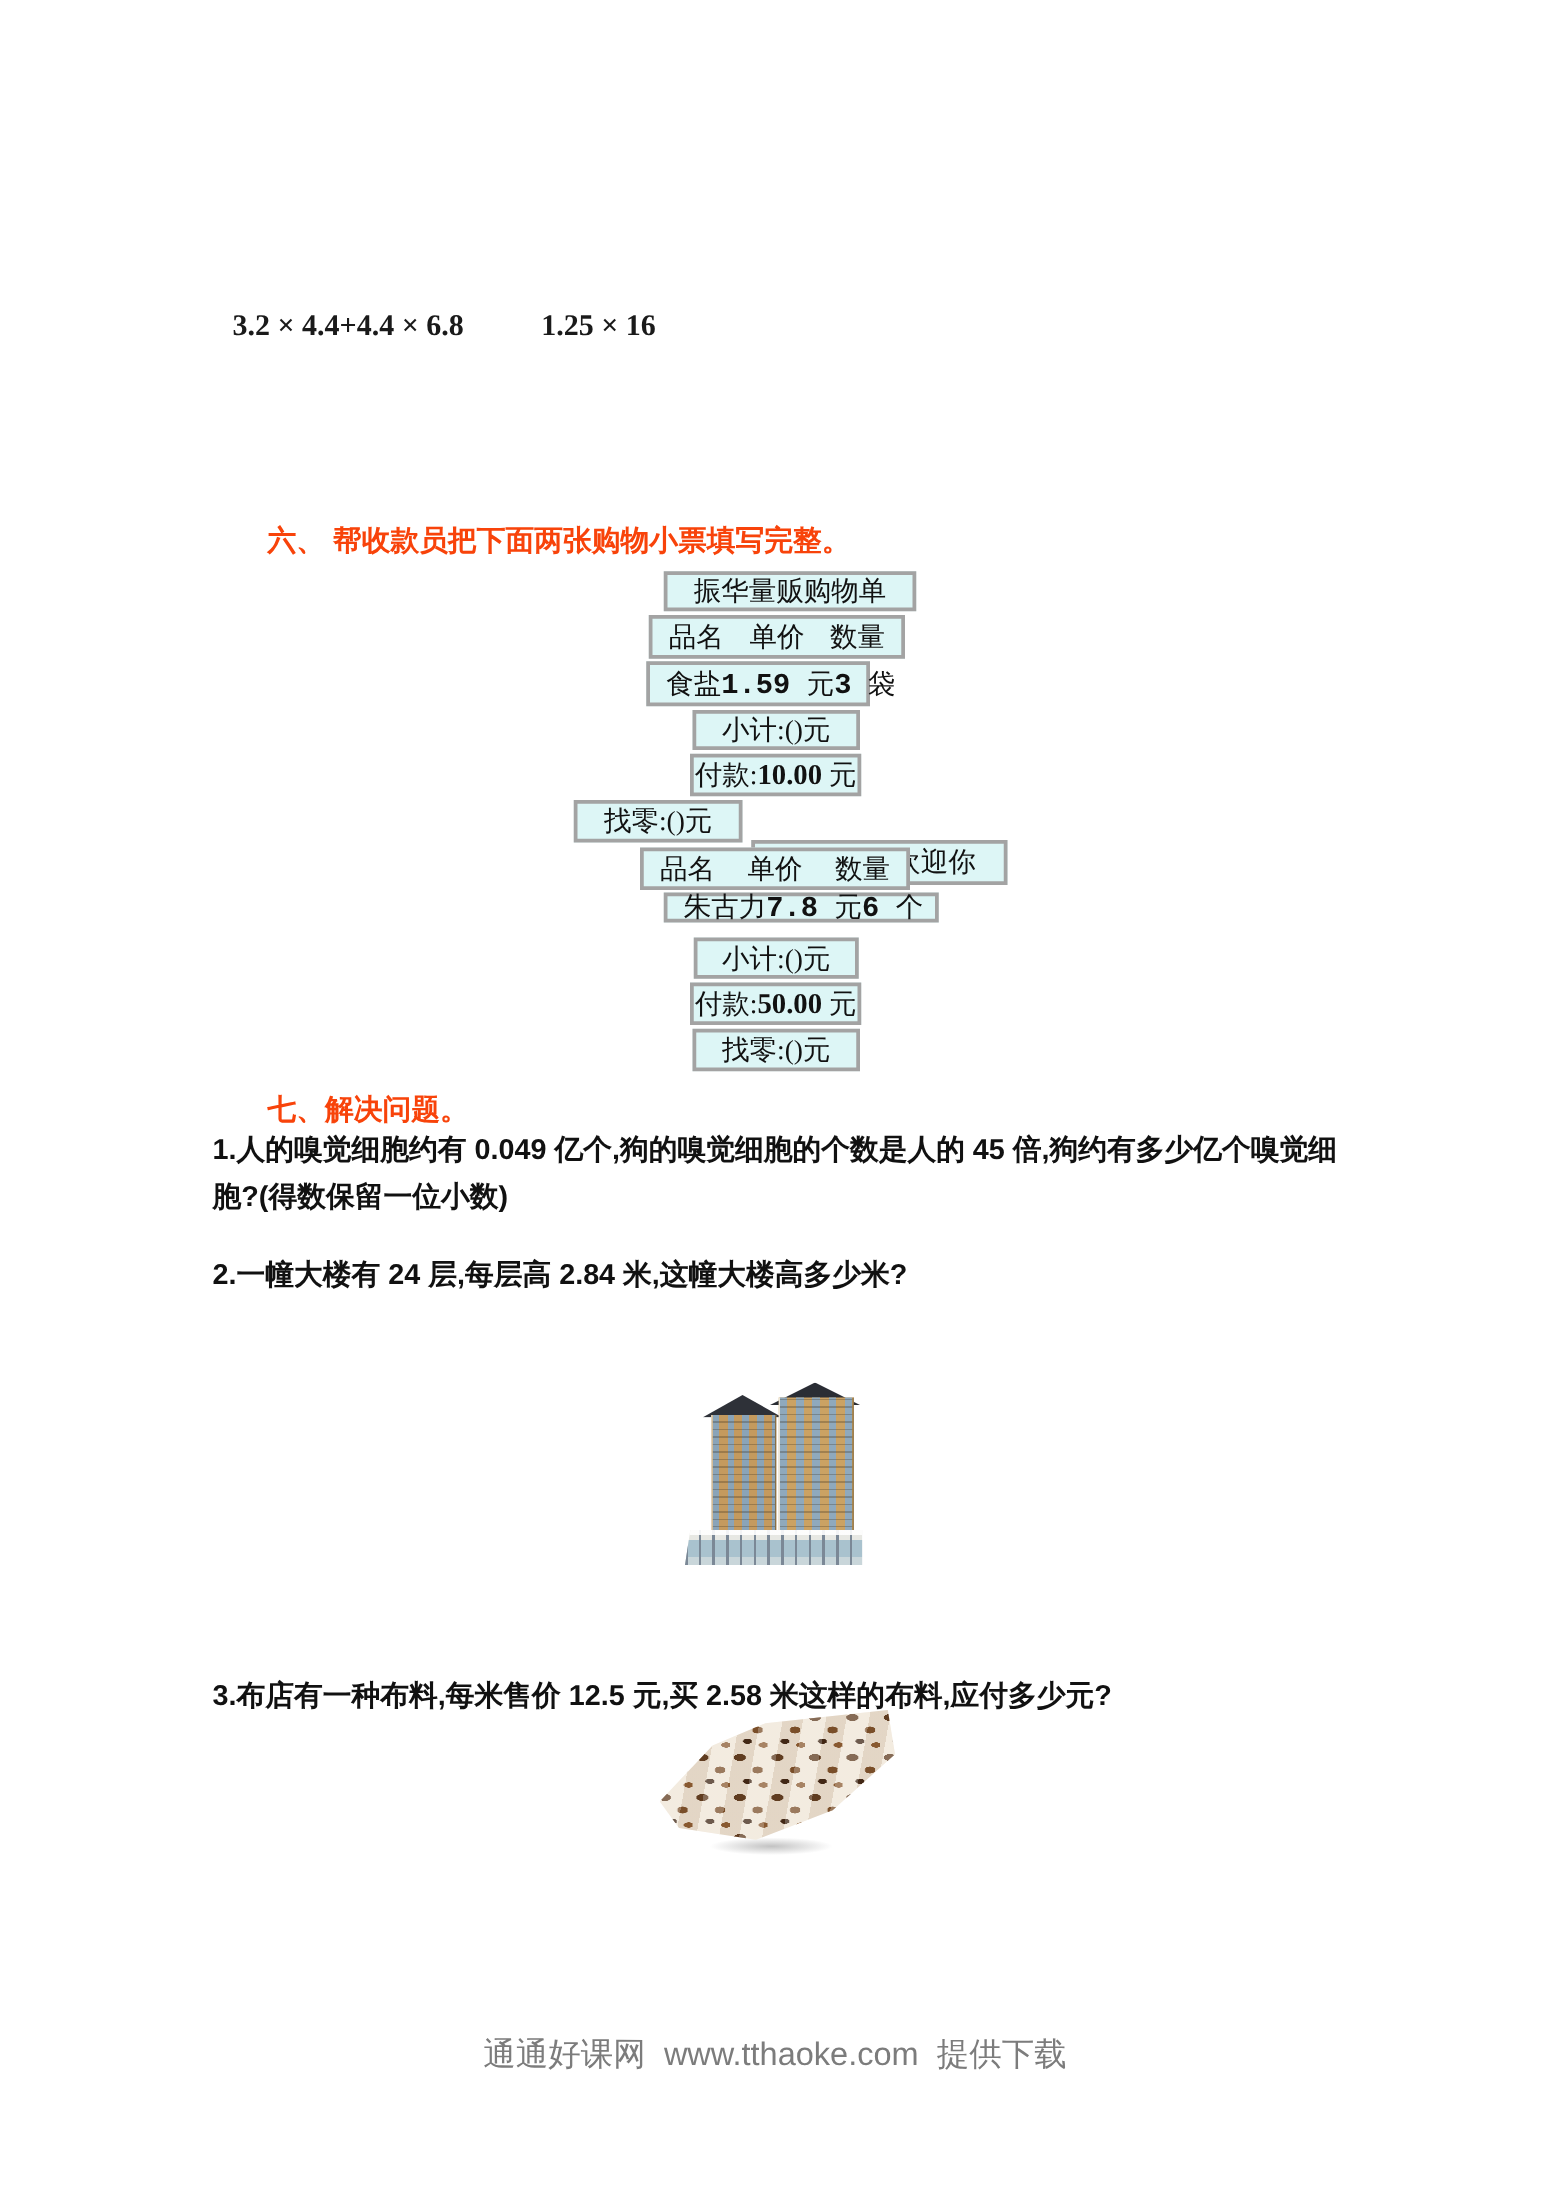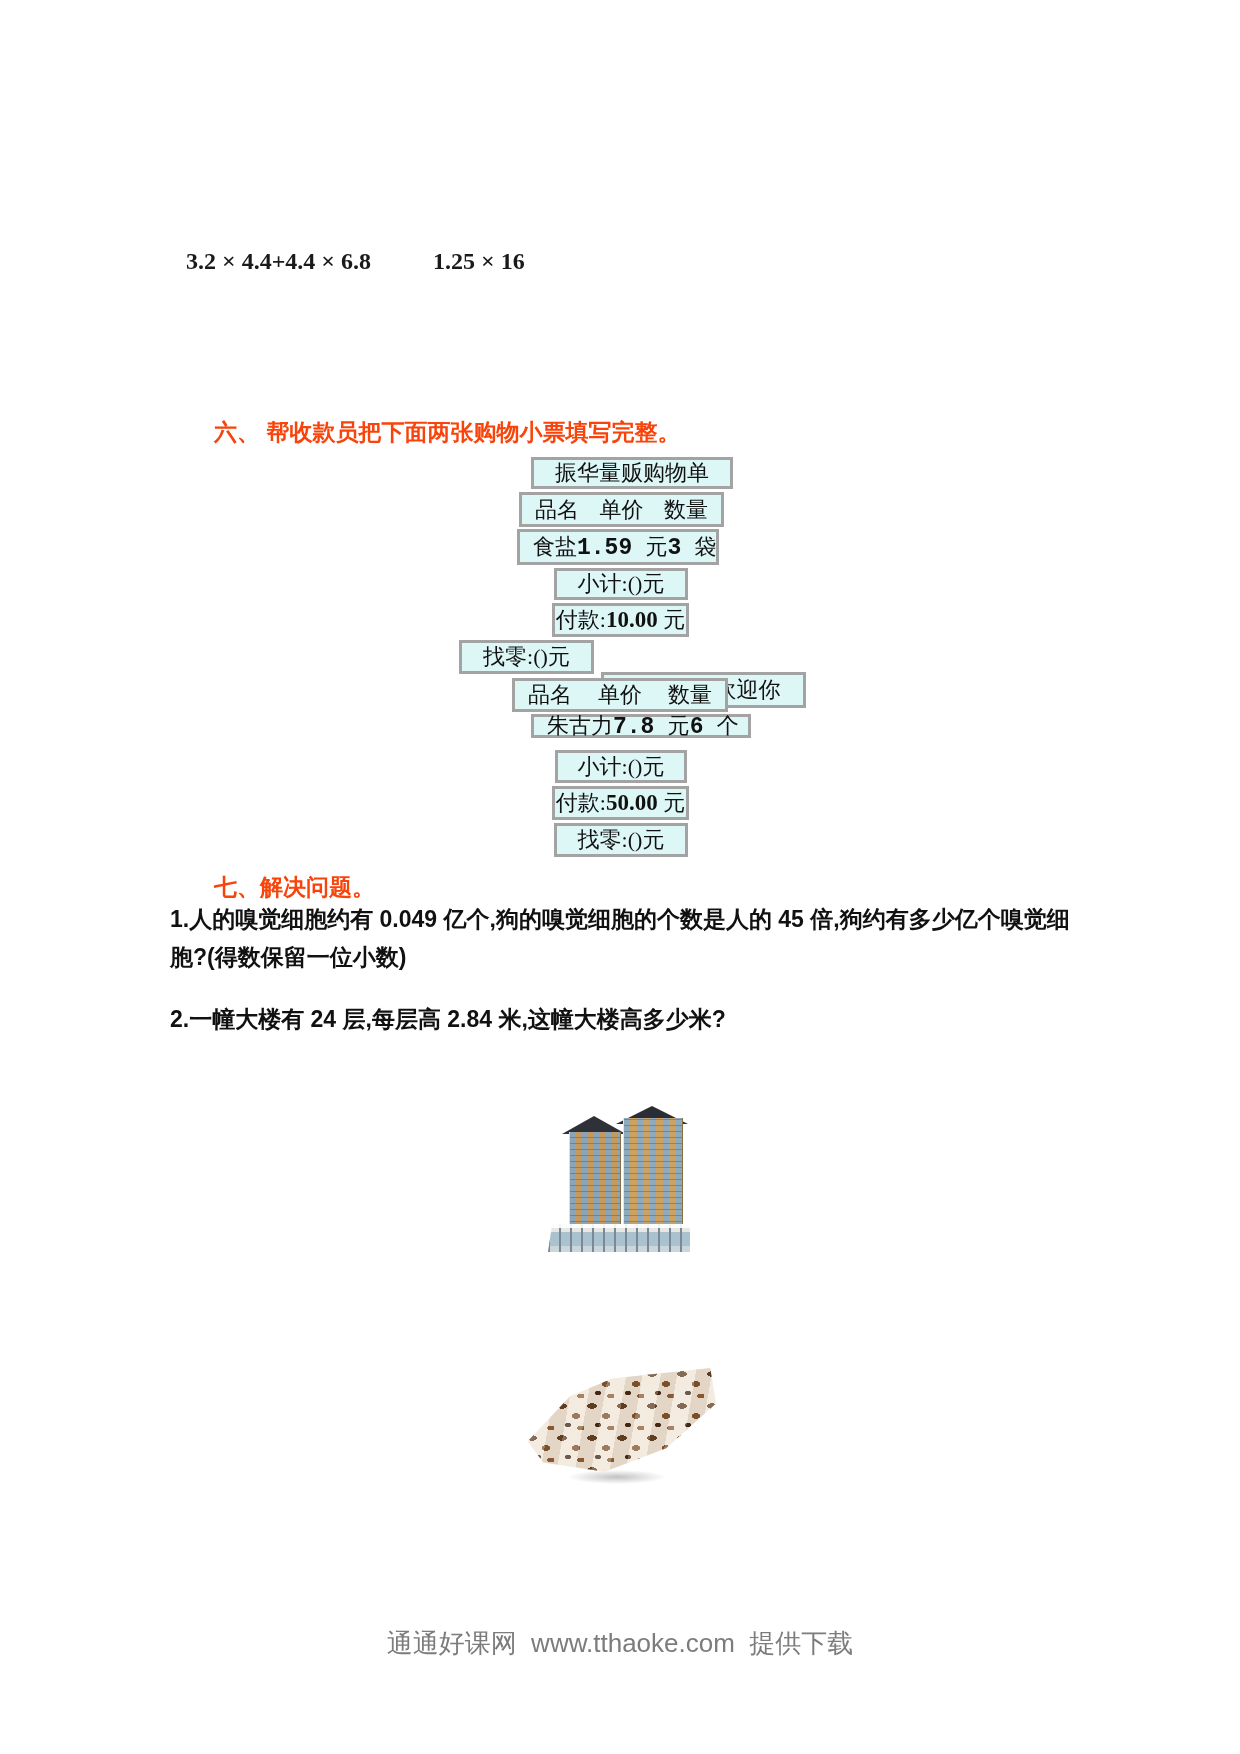--- a/index.html
+++ b/index.html
@@ -49,21 +49,21 @@
     color:#111111;
     white-space:pre;
   }
   .cell b{font-size:23px;}
   .cell.center{justify-content:center;}
   .cell.between{justify-content:space-between;padding:0 13px;font-family:Liberation Mono, monospace;}
   .cell.between-sm{justify-content:center;padding:0 8px;}
 
   .r1-header {left:531px;top:457px;width:202px;height:32px;}
   .r1-cols   {left:519px;top:492px;width:205px;height:35px;}
-  .r1-item   {left:517px;top:529px;width:202px;height:36px;}
+  .r1-item   {left:517px;top:529px;width:179px;height:36px;}
   .r1-sub    {left:554px;top:568px;width:134px;height:32px;}
   .r1-paid   {left:552px;top:603px;width:137px;height:34px;}
   .r1-change {left:459px;top:640px;width:135px;height:34px;}
   .r2-header {left:601px;top:672px;width:205px;height:36px;}
   .r2-cols   {left:512px;top:678px;width:216px;height:34px;}
   .r2-item   {left:511px;top:714px;width:220px;height:24px;margin-left:20px;}
   .r2-sub    {left:555px;top:750px;width:132px;height:33px;}
   .r2-paid   {left:552px;top:786px;width:137px;height:34px;}
   .r2-change {left:554px;top:823px;width:134px;height:34px;}
 
@@ -217,20 +217,21 @@
   <div class="problem p2">2.一幢大楼有 24 层,每层高 2.84 米,这幢大楼高多少米?</div>
 
   <div class="building">
     <div class="roof-l"></div>
     <div class="roof-r"></div>
     <div class="tower-l"></div>
     <div class="tower-r"></div>
     <div class="podium"></div>
   </div>
 
+  <div class="problem p3">3.布店有一种布料,每米售价 12.5 元,买 2.58 米这样的布料,应付多少元?</div>
 
   <div class="fabric-wrap">
     <div class="fabric-shadow"></div>
     <div class="fabric"></div>
   </div>
 
   <div class="footer">通通好课网  www.tthaoke.com  提供下载</div>
 
 </div>
 

